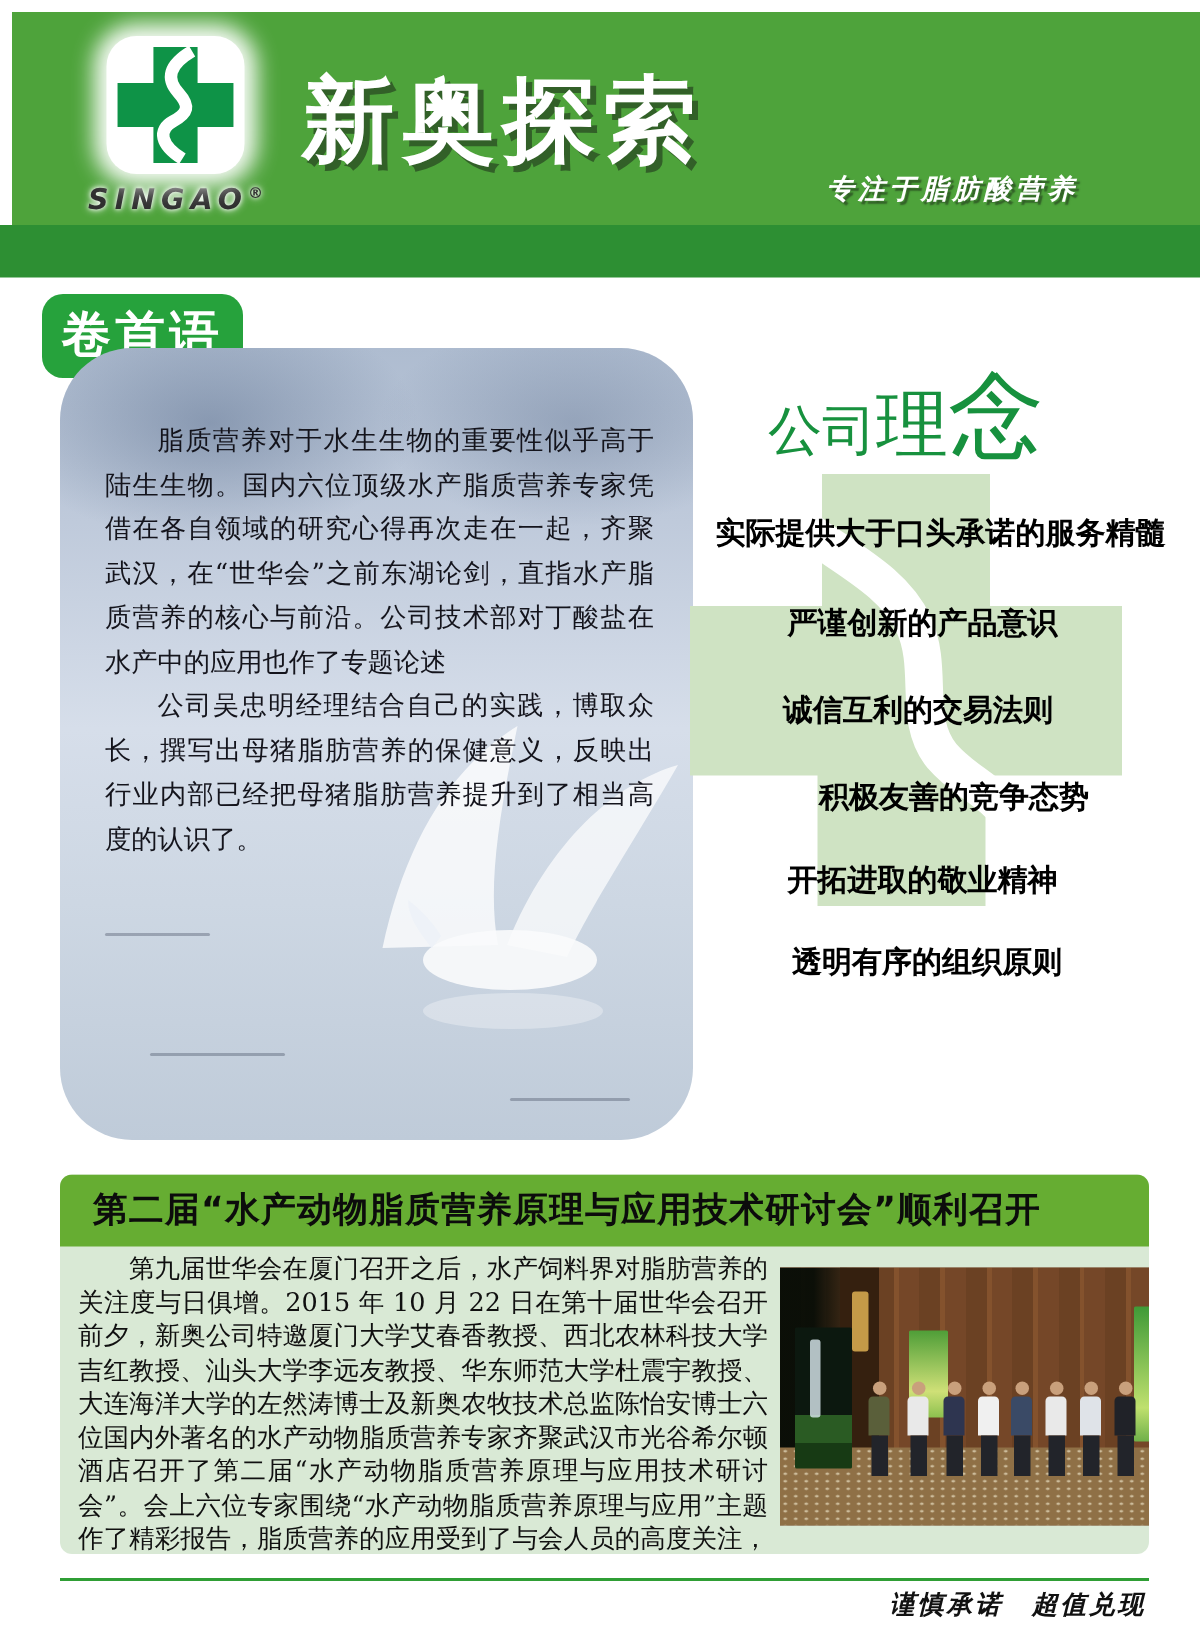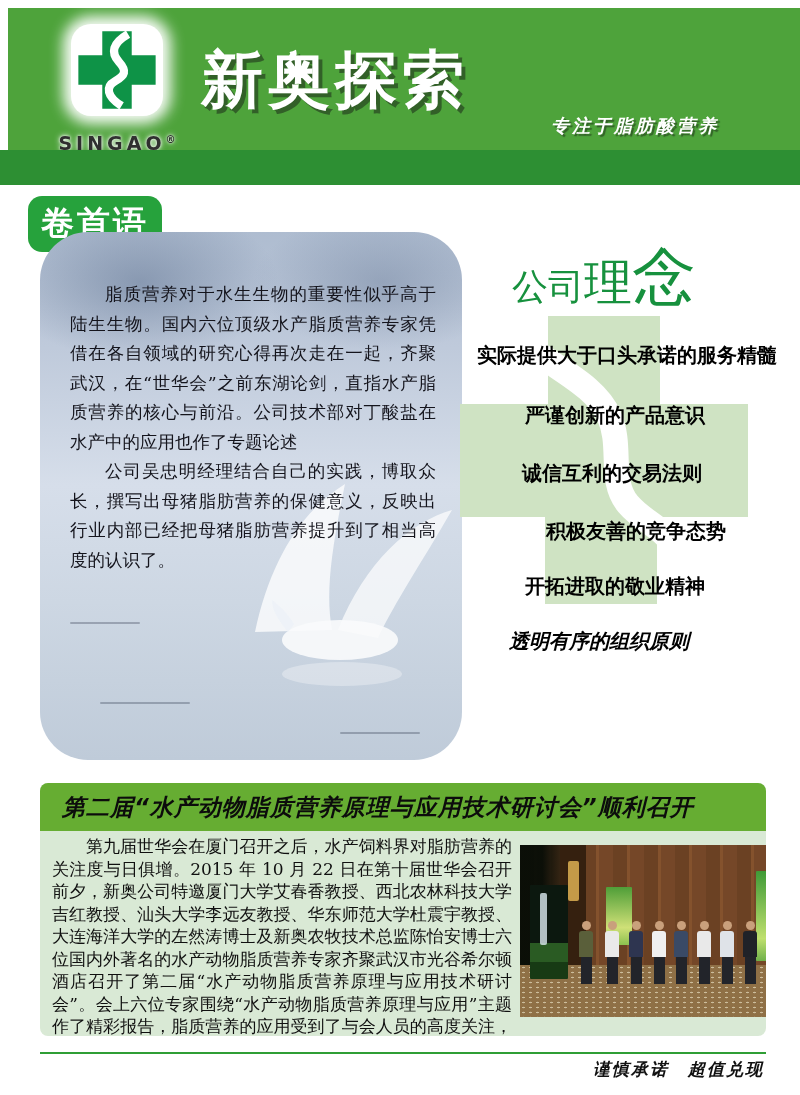--- a/index.html
+++ b/index.html
@@ -9,22 +9,22 @@
 
   
   .header-band { position:absolute; left:8px; top:8px; width:792px; height:142px; background:#4ea33b; }
   .issue-bar { position:absolute; left:0; top:150px; width:800px; height:35px; background:#2d8f33; }
   .issue-text { position:absolute; left:415px; top:153px; width:360px; color:#fff; font-size:25px; font-weight:bold; letter-spacing:1px; white-space:nowrap; }
 
   .logo-wrap { position:absolute; left:42px; top:10px; width:134px; height:128px; text-align:center; }
   .logo-box { position:relative; display:inline-block; width:92px; height:92px; margin-top:6px;
               background:#fff; border-radius:20px; box-shadow:0 0 14px 8px rgba(255,255,255,.95); }
   .logo-box svg { position:absolute; left:0; top:0; }
-  .brand-row { margin-top:12px; color:#2f2f2f; font-size:19px; font-weight:bold; letter-spacing:4px;
-               text-shadow:0 0 6px #fff, 0 0 3px #fff; white-space:nowrap; }
+  .brand-row { margin-top:2px; color:#2f2f2f; font-size:19px; font-weight:bold; letter-spacing:4px;
+               text-shadow:0 0 6px #fff, 0 0 3px #fff; white-space:nowrap;font-style:italic; }
   .brand-row sup { font-size:10px; letter-spacing:0; }
 
   .masthead { position:absolute; left:193px; top:30px; color:#ffffff; font-size:62px; font-weight:bold;
               letter-spacing:5px; text-shadow:4px 4px 0 rgba(35,60,30,.65); font-family:"DejaVu Serif", serif; white-space:nowrap; }
   .tagline { position:absolute; left:543px; top:106px; color:#ffffff; font-size:18px; font-weight:bold; font-style:italic;
              letter-spacing:3px; text-shadow:2px 2px 1px rgba(30,50,25,.6); font-family:Liberation Serif, serif; white-space:nowrap; }
 
   
   .preface-badge { position:absolute; left:28px; top:196px; width:134px; height:56px; background:#26a23c; border-radius:14px;
                    color:#fff; font-size:33px; font-weight:bold; text-align:center; line-height:54px; letter-spacing:3px;
@@ -49,26 +49,26 @@
   .phil-title .t1 { font-size:36px; vertical-align:baseline; }
   .phil-title .t2 { font-size:48px; vertical-align:baseline; }
   .phil-title .t3 { font-size:64px; vertical-align:baseline; }
   .s-watermark { position:absolute; left:460px; top:316px; }
   .phil-item { position:absolute; color:#000000; font-size:20px; font-weight:600; white-space:nowrap; }
   .pi1 { left:477px; top:342px; }
   .pi2 { left:525px; top:402px; }
   .pi3 { left:522px; top:460px; }
   .pi4 { left:546px; top:518px; }
   .pi5 { left:525px; top:573px; }
-  .pi6 { left:509px; top:628px;font-style:italic; }
+  .pi6 { left:528px; top:628px; }
 
   
   .seminar { position:absolute; left:40px; top:783px; width:726px; height:253px; border-radius:8px; overflow:hidden; background:#d9e9d5; }
   .seminar-headline { width:100%; height:48px; background:#66ad32; color:#0c0c0c; font-size:23px; font-weight:bold;
-                      line-height:48px; padding-left:22px; letter-spacing:1px; white-space:nowrap;font-style:italic; }
+                      line-height:48px; padding-left:22px; letter-spacing:1px; white-space:nowrap; }
   .seminar-body { position:absolute; left:12px; top:52px; width:460px; height:195px;
                   font-family:"DejaVu Serif", serif; color:#101010; font-size:17px; line-height:22.5px; text-align:justify; }
   .seminar-body p { text-indent:2em; }
 
   
   .photo { position:absolute; left:480px; top:62px; width:276px; height:172px; overflow:hidden; background:#75482a; }
   .photo .wall { position:absolute; left:0; top:0; width:100%; height:72%;
                  background:repeating-linear-gradient(90deg,#6b4123 0 14px,#84522d 14px 17px,#754728 17px 31px); }
   .photo .dark-left { position:absolute; left:0; top:0; width:64px; height:74%;
                       background:linear-gradient(90deg, rgba(6,12,6,.95) 35%, rgba(6,12,6,0)); }

